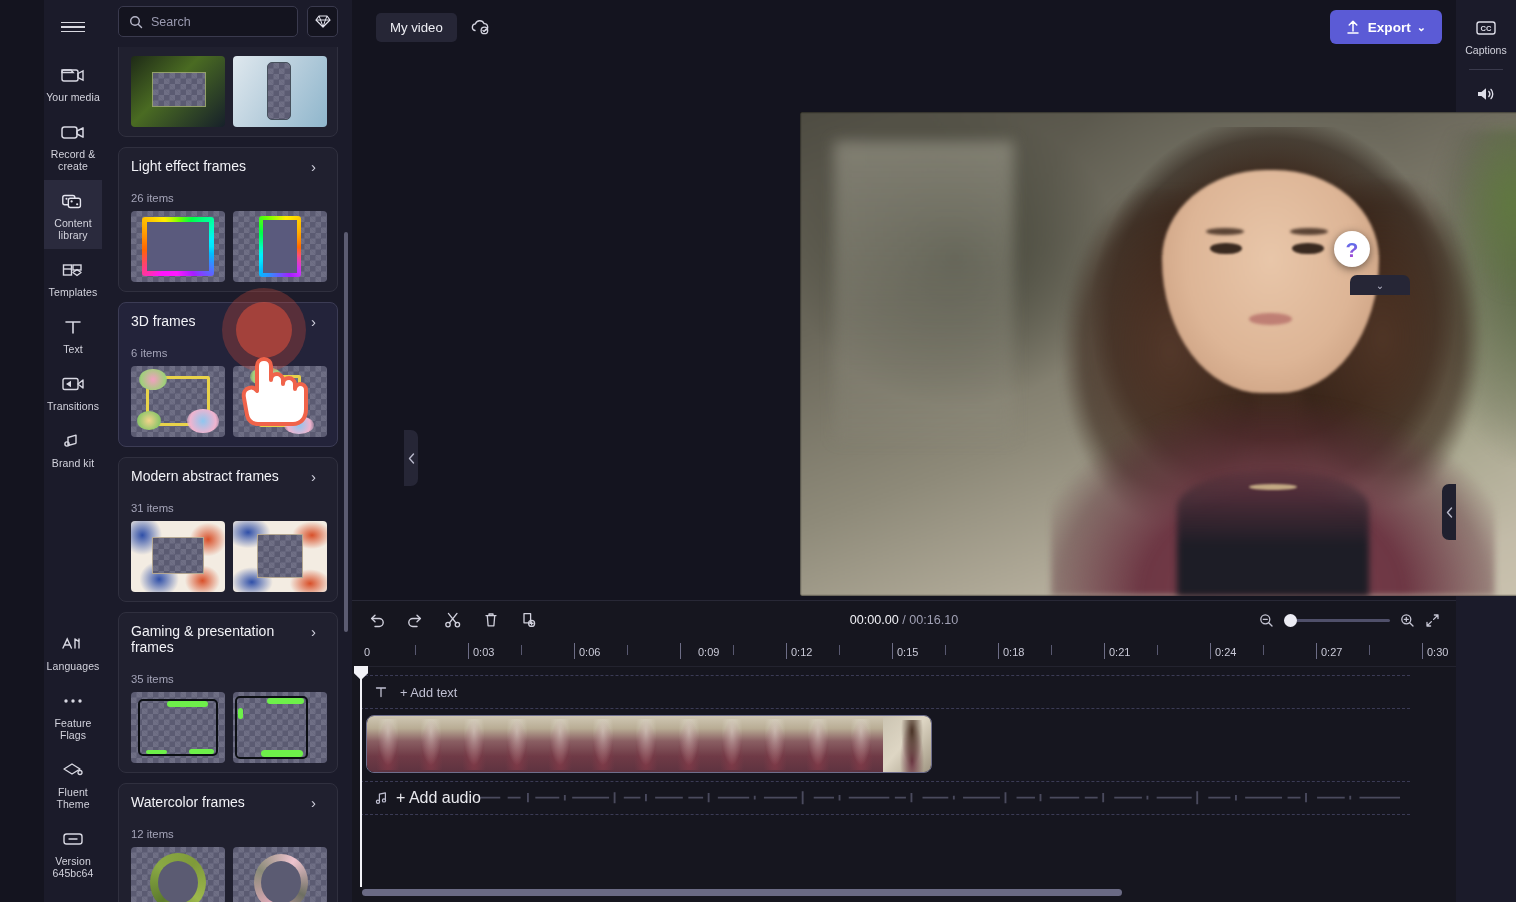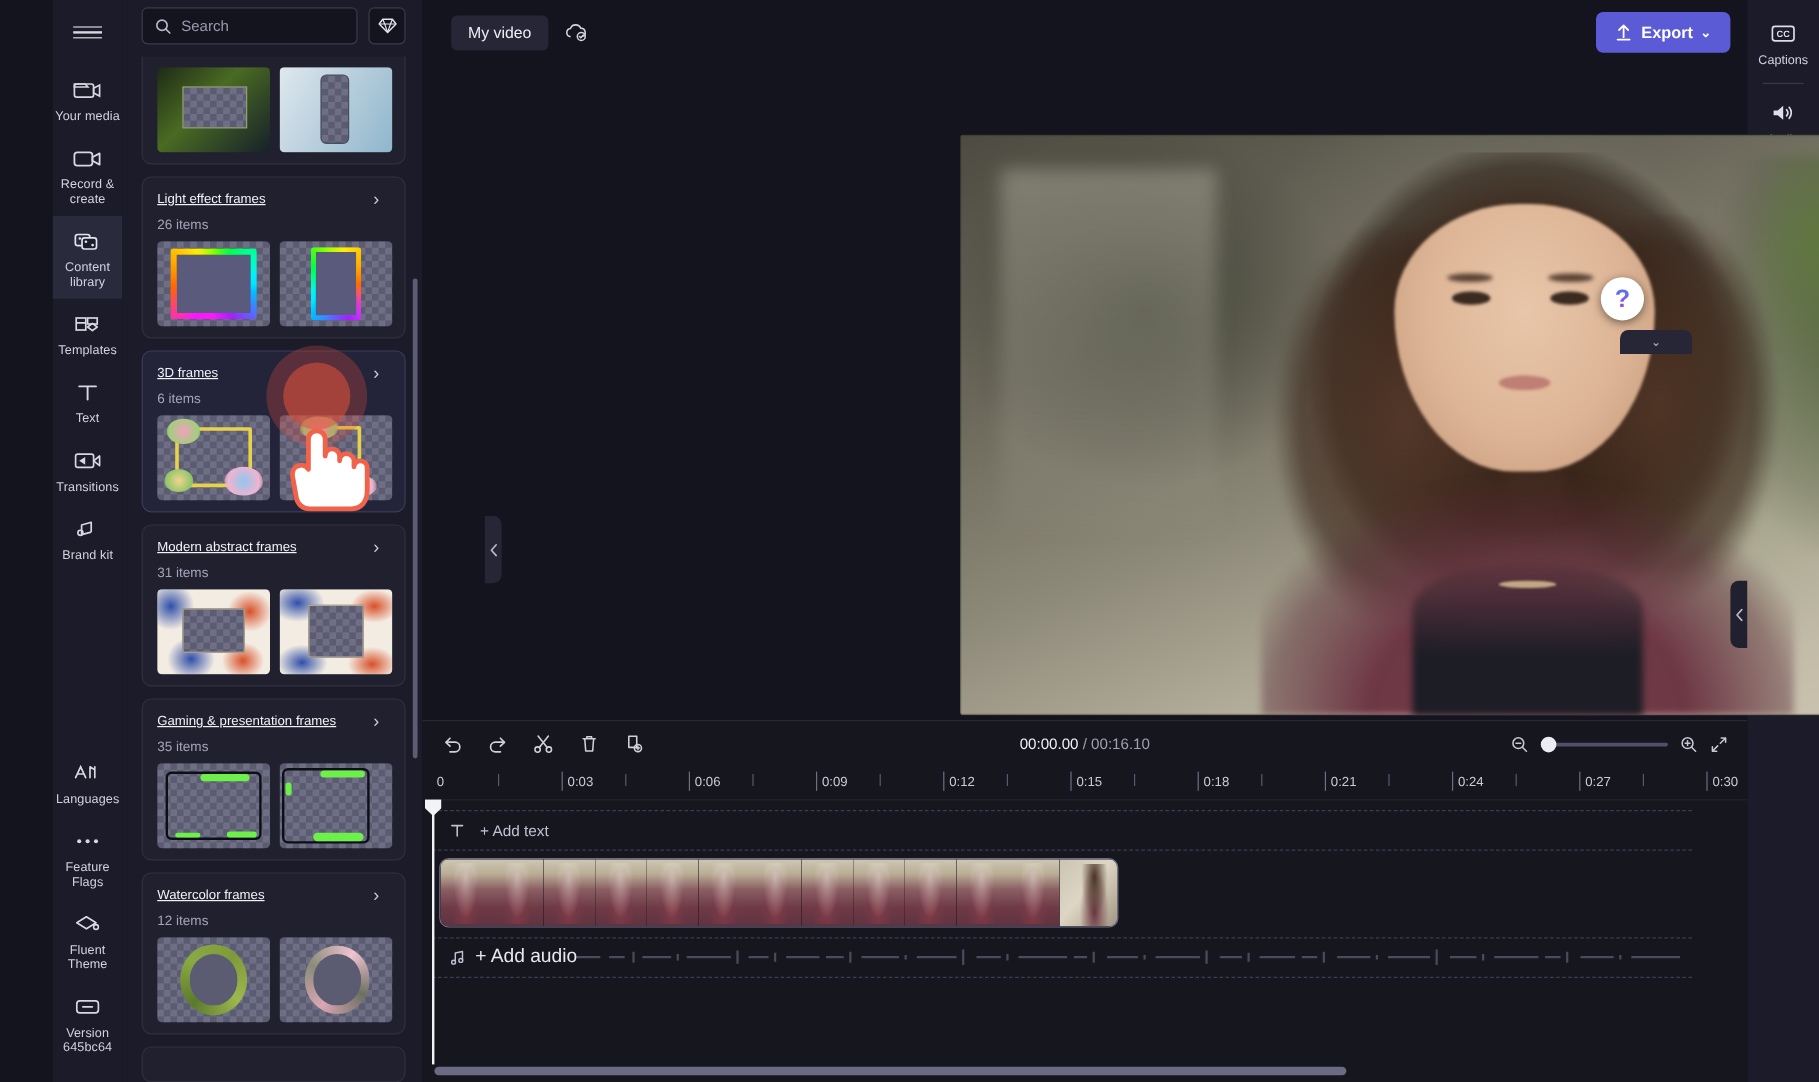--- a/index.html
+++ b/index.html
@@ -57,22 +57,22 @@
   .panel-scroll {
     flex:1; overflow: hidden; padding: 0 14px 0 16px; position: relative;
   }
   .cat-card {
     background: #20202f; border: 1px solid #30303f; border-radius: 8px;
     margin-bottom: 10px; padding: 9px 0 9px 0; overflow:hidden;
   }
   .cat-card.highlight { background:#23233a; border-color:#3c3c55; }
   .cat-head { display:flex; align-items:flex-start; padding: 1px 10px 7px 12px; }
   .cat-txt { flex:1; min-width:0; }
-  .cat-name { font-size: 11px; color:#f2f2f7; line-height:16px;text-decoration:underline; }
-  .cat-count { font-size: 11.3px; color:#a4a4b8; margin-top: 8px; }
+  .cat-name { font-size: 14px; color:#f2f2f7; line-height:16px; }
+  .cat-count { font-size: 11.3px; color:#a4a4b8; margin-top: 18px; }
   .chev { width:16px; color:#cfcfdc; font-size:15px; line-height:16px; padding-top:1px;}
   .thumbs { display:flex; gap: 8px; padding: 0 10px 0 12px; }
   .thumb { flex:1; height: 71px; border-radius: 4px; overflow:hidden; position:relative; cursor:pointer;}
   .checker {
     background-image:
       linear-gradient(45deg,#6f6f85 25%,transparent 25%,transparent 75%,#6f6f85 75%),
       linear-gradient(45deg,#6f6f85 25%,transparent 25%,transparent 75%,#6f6f85 75%);
     background-size: 11px 11px; background-position: 0 0, 5.5px 5.5px;
     background-color: #5b5b72;
   }
@@ -769,21 +769,21 @@
       <div class="ruler">
         <div class="tick major" style="left:108px"></div>
           <div class="tick" style="left:55px"></div>
         <div class="tick-lbl" style="left:4px">0</div>
         <div class="tick-lbl" style="left:113px">0:03</div>
         <div class="tick major" style="left:214px"></div>
           <div class="tick" style="left:161px"></div>
         <div class="tick-lbl" style="left:219px">0:06</div>
         <div class="tick major" style="left:320px"></div>
           <div class="tick" style="left:267px"></div>
-        <div class="tick-lbl" style="left:325px">0:09</div>
+        <div class="tick-lbl" style="left:338px">0:09</div>
         <div class="tick major" style="left:426px"></div>
           <div class="tick" style="left:373px"></div>
         <div class="tick-lbl" style="left:431px">0:12</div>
         <div class="tick major" style="left:532px"></div>
           <div class="tick" style="left:479px"></div>
         <div class="tick-lbl" style="left:537px">0:15</div>
         <div class="tick major" style="left:638px"></div>
           <div class="tick" style="left:585px"></div>
         <div class="tick-lbl" style="left:643px">0:18</div>
         <div class="tick major" style="left:744px"></div>

